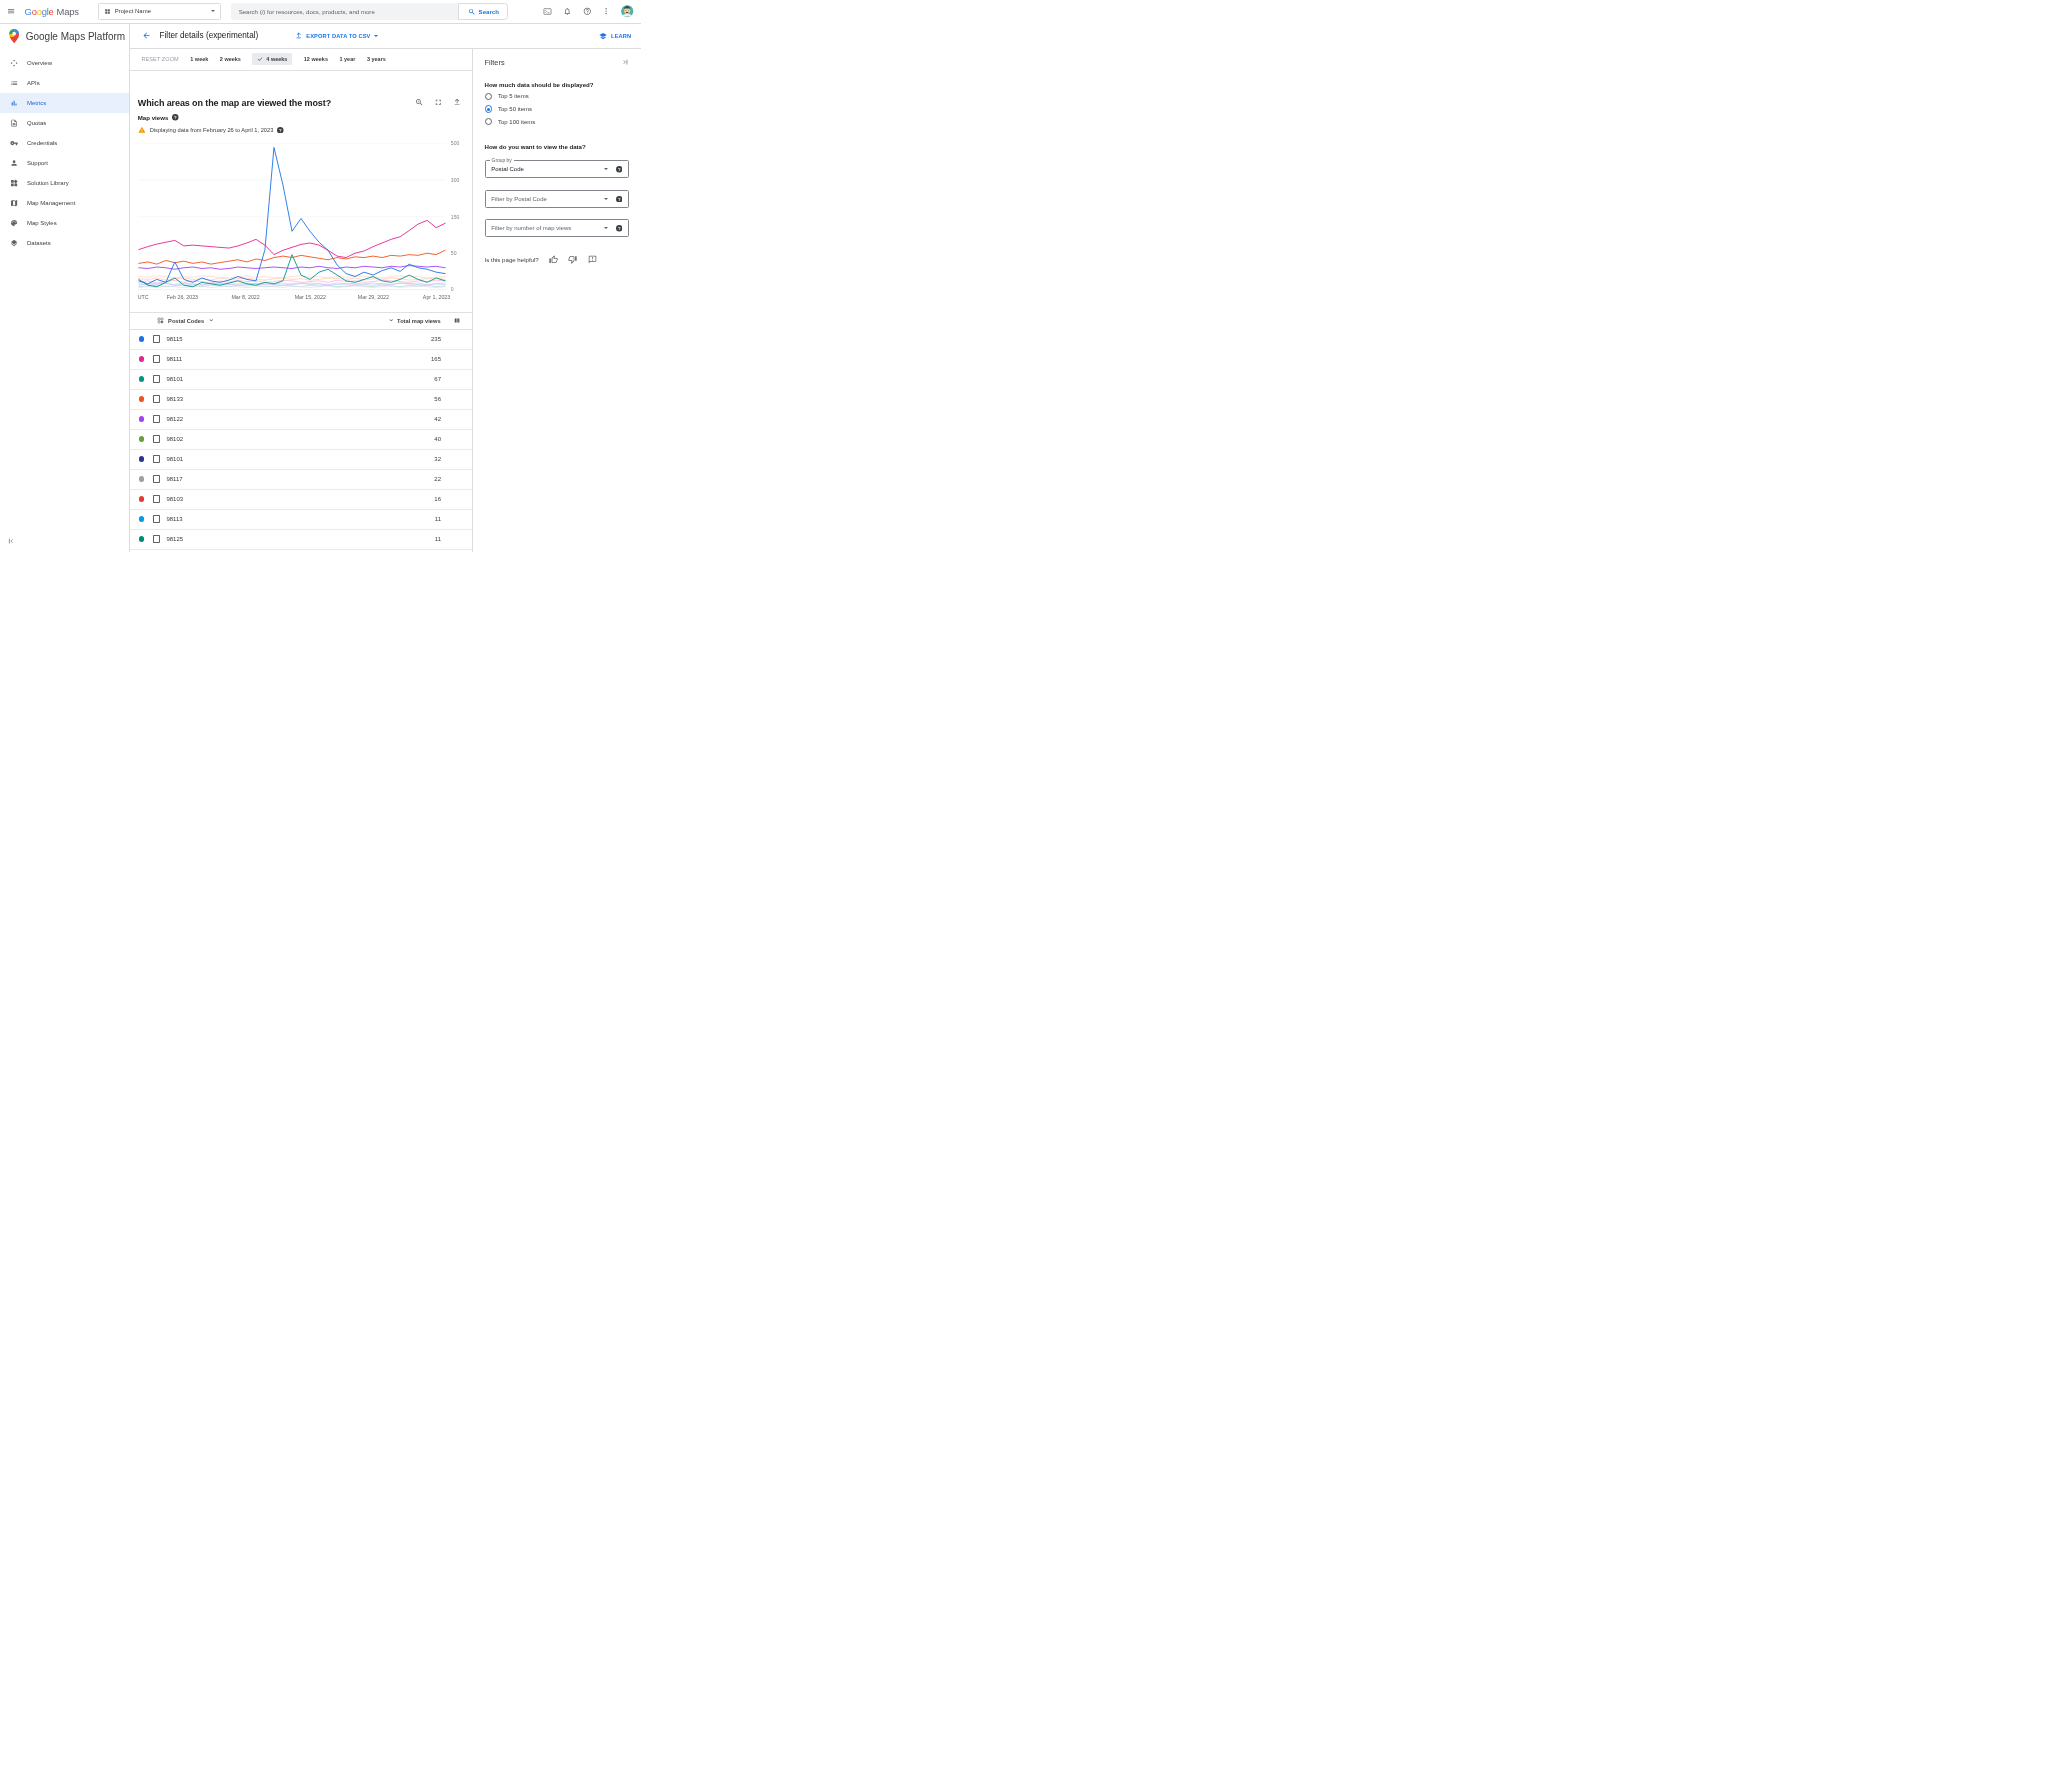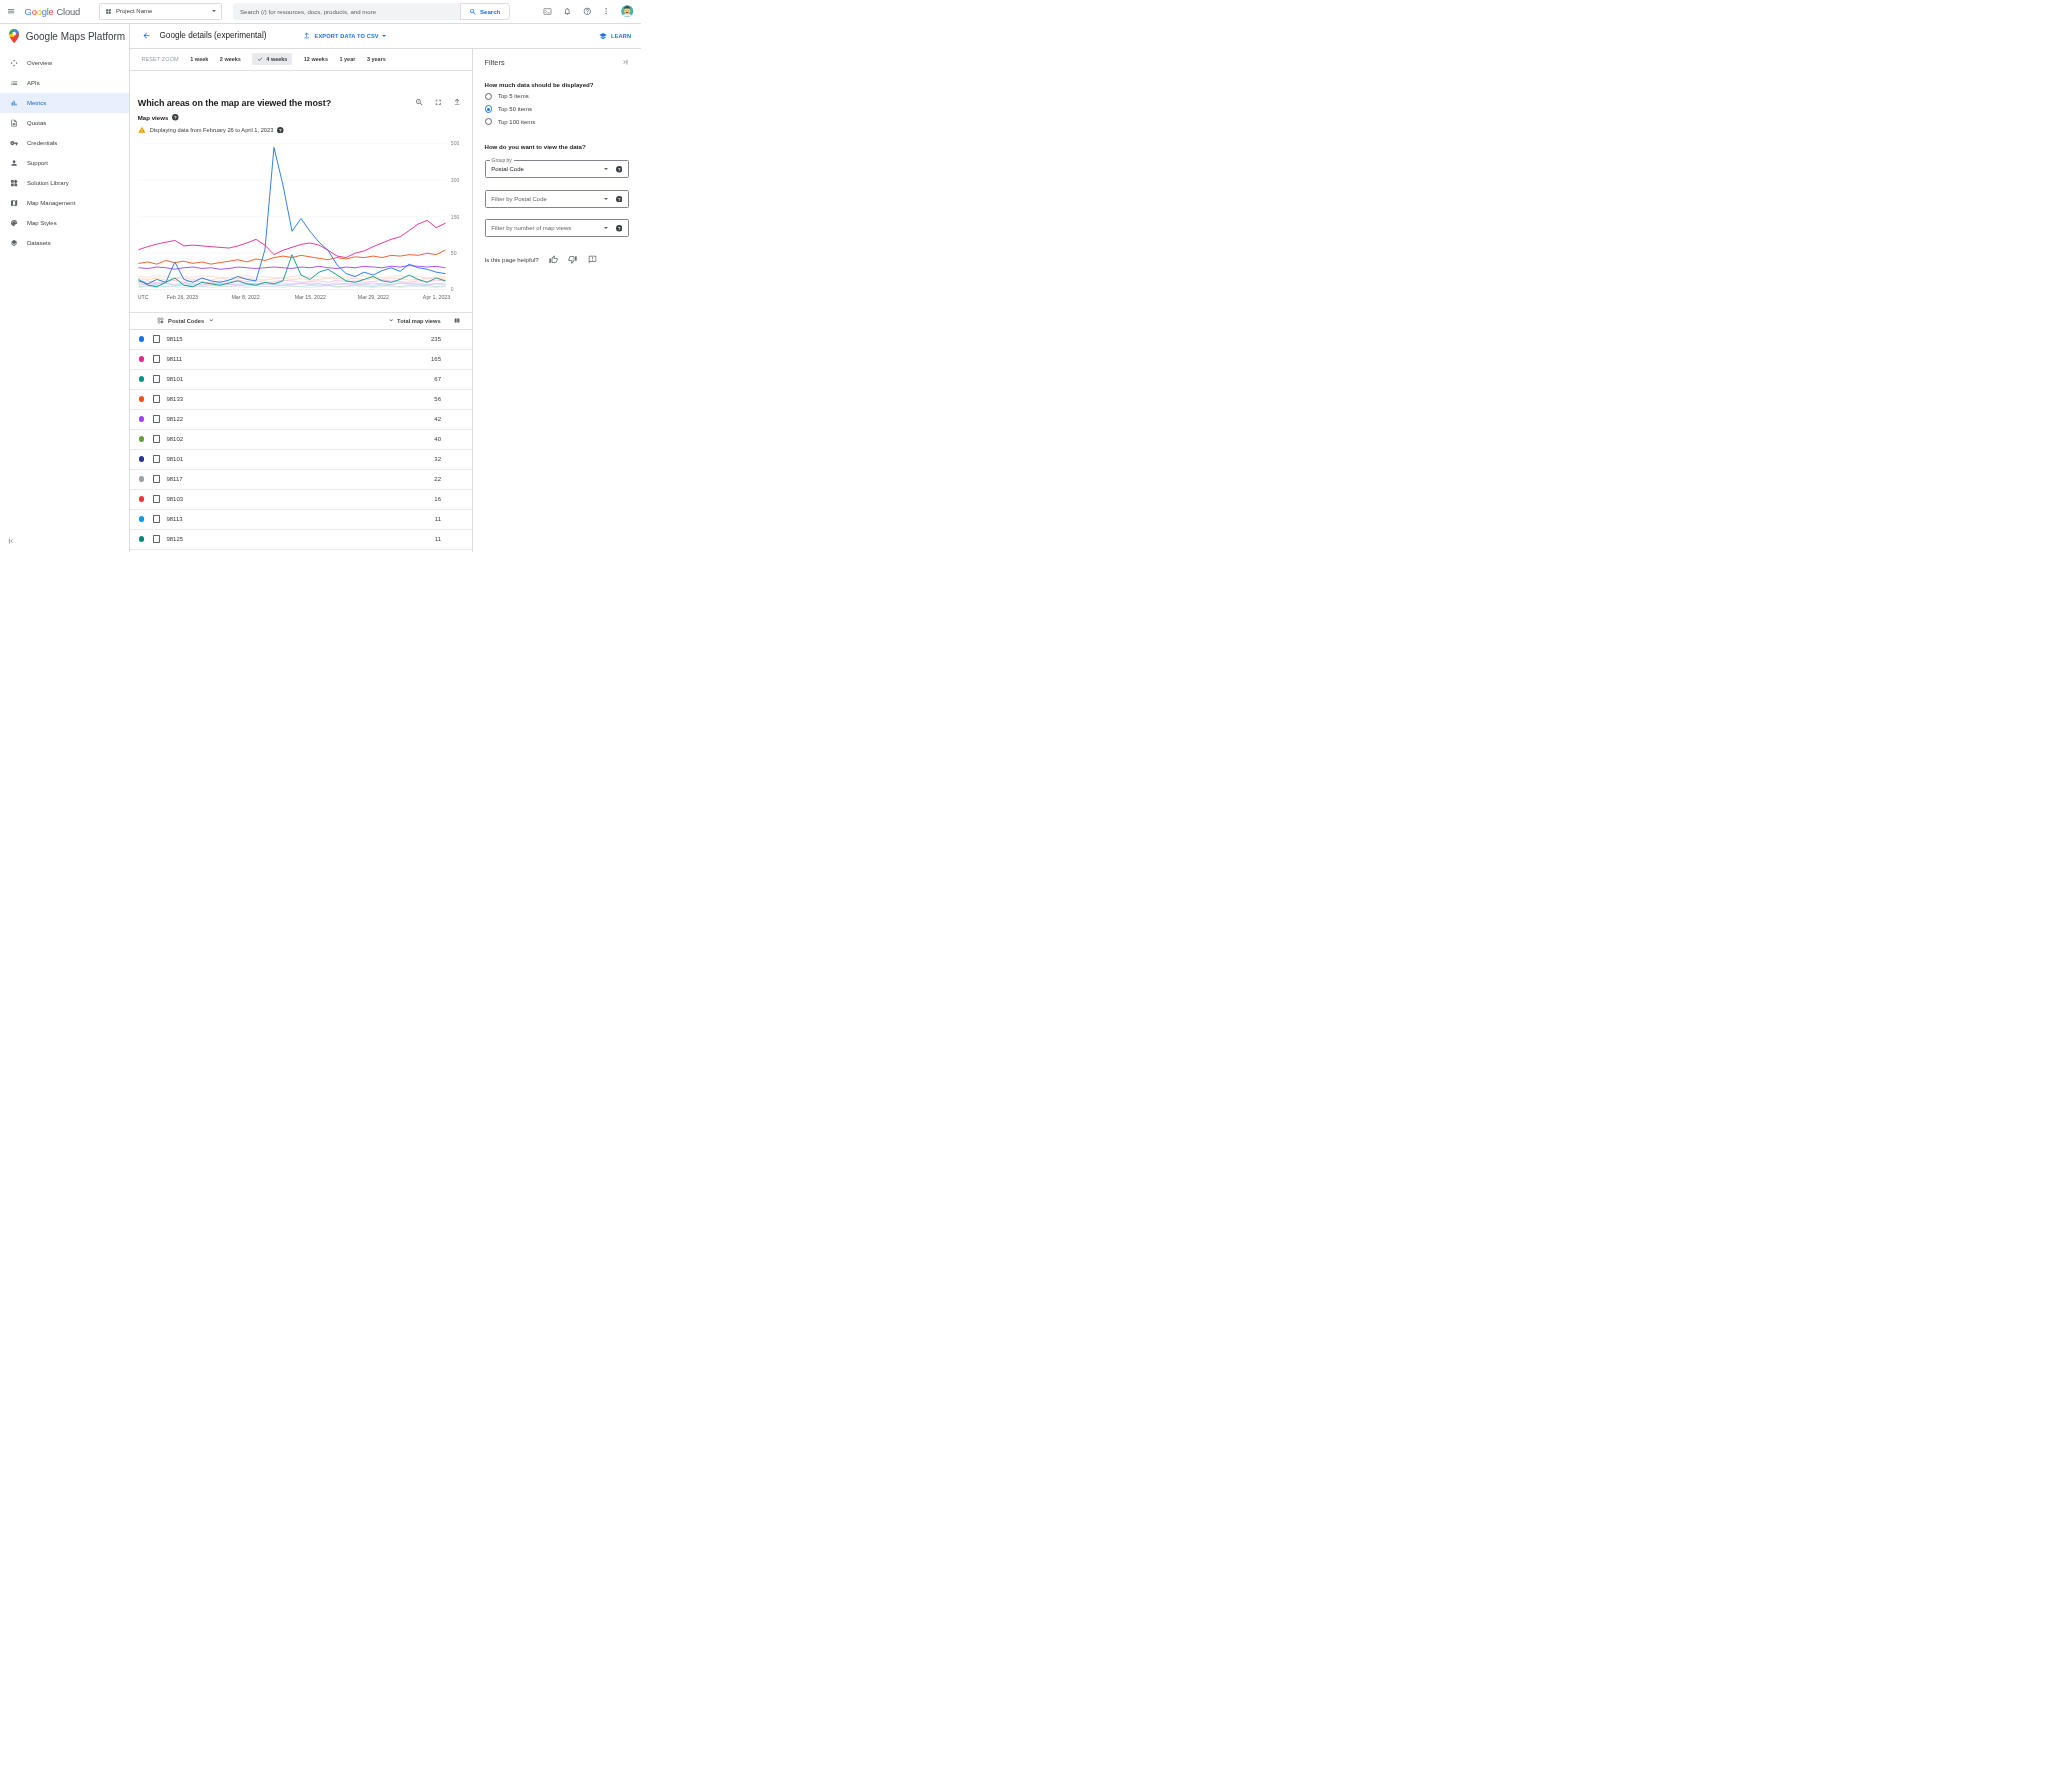--- a/index.html
+++ b/index.html
@@ -110,21 +110,21 @@
 <div class="app">
 
   <header class="topbar">
     <button class="icon-btn">
       <svg width="8.2" height="8.2" viewBox="0 0 24 24" fill="#5f6368">
           <path d="M3 6h18v2H3zM3 11h18v2H3zM3 16h18v2H3z"></path>
         </svg>
     </button>
     <div class="gc-logo">
       <span class="gword"><span style="color: rgb(66, 133, 244);">G</span><span style="color: rgb(234, 67, 53);">o</span><span style="color: rgb(251, 188, 5);">o</span><span style="color: rgb(66, 133, 244);">g</span><span style="color: rgb(52, 168, 83);">l</span><span style="color: rgb(234, 67, 53);">e</span></span>
-      <span class="cloud">Cloud</span>
+      <span class="cloud">Maps</span>
     </div>
     <div class="project-select">
       <span>
         <svg width="7" height="7" viewBox="0 0 24 24" fill="#5f6368">
             <path d="M4 4h7v7H4zM13 4h7v7h-7zM4 13h7v7H4zM13 13h7v7h-7z"></path>
           </svg>
       </span>
       <span class="proj-label">Project Name</span>
       <span class="caret caret-shape"></span>
     </div>
@@ -293,21 +293,21 @@
     </aside>
 
     <div class="right">
 
       <div class="main-header">
         <button class="icon-btn">
           <svg width="9" height="9" viewBox="0 0 24 24" fill="#1a73e8">
               <path d="M20 11H7.83l5.59-5.59L12 4l-8 8 8 8 1.41-1.41L7.83 13H20v-2z"></path>
             </svg>
         </button>
-        <h1 class="page-title">Google details (experimental)</h1>
+        <h1 class="page-title">Filter details (experimental)</h1>
         <button class="export-btn">
           <svg width="7.4" height="7.4" viewBox="0 0 24 24" fill="#1a73e8">
               <path d="M5 20h14v-2H5v2zM12 2L5.33 8.67l1.42 1.41L11 5.83V16h2V5.83l4.25 4.25 1.42-1.41L12 2z"></path>
             </svg>
           <span>EXPORT DATA TO CSV</span>
           <span class="caret-shape" style="border-top-color:#1a73e8;"></span>
         </button>
         <a class="learn-link">
           <svg width="8.2" height="8.2" viewBox="0 0 24 24" fill="#1a73e8">
               <path d="M5 13.18v4L12 21l7-3.82v-4L12 17l-7-3.82zM12 3L1 9l11 6 11-6-11-6z"></path>

